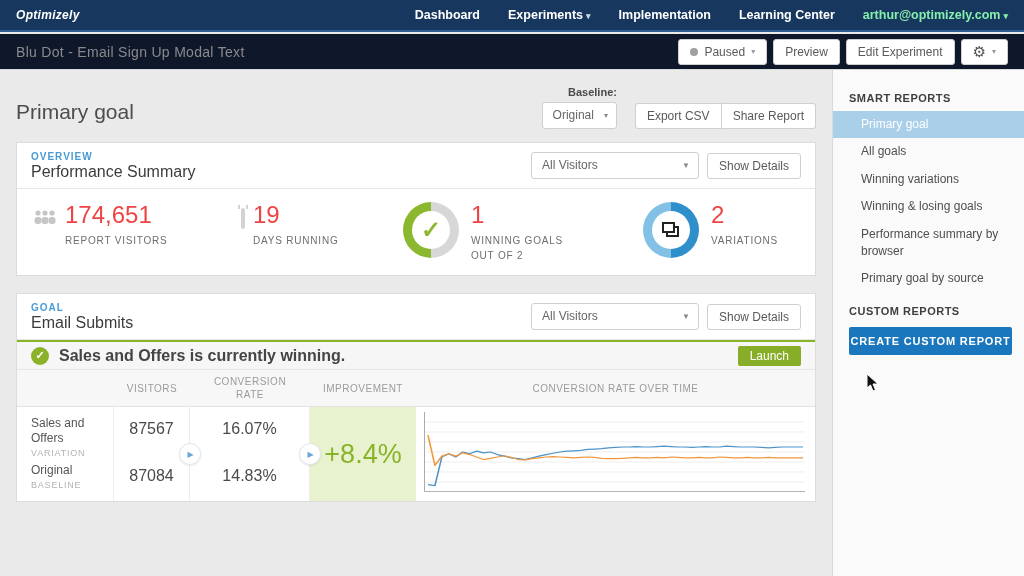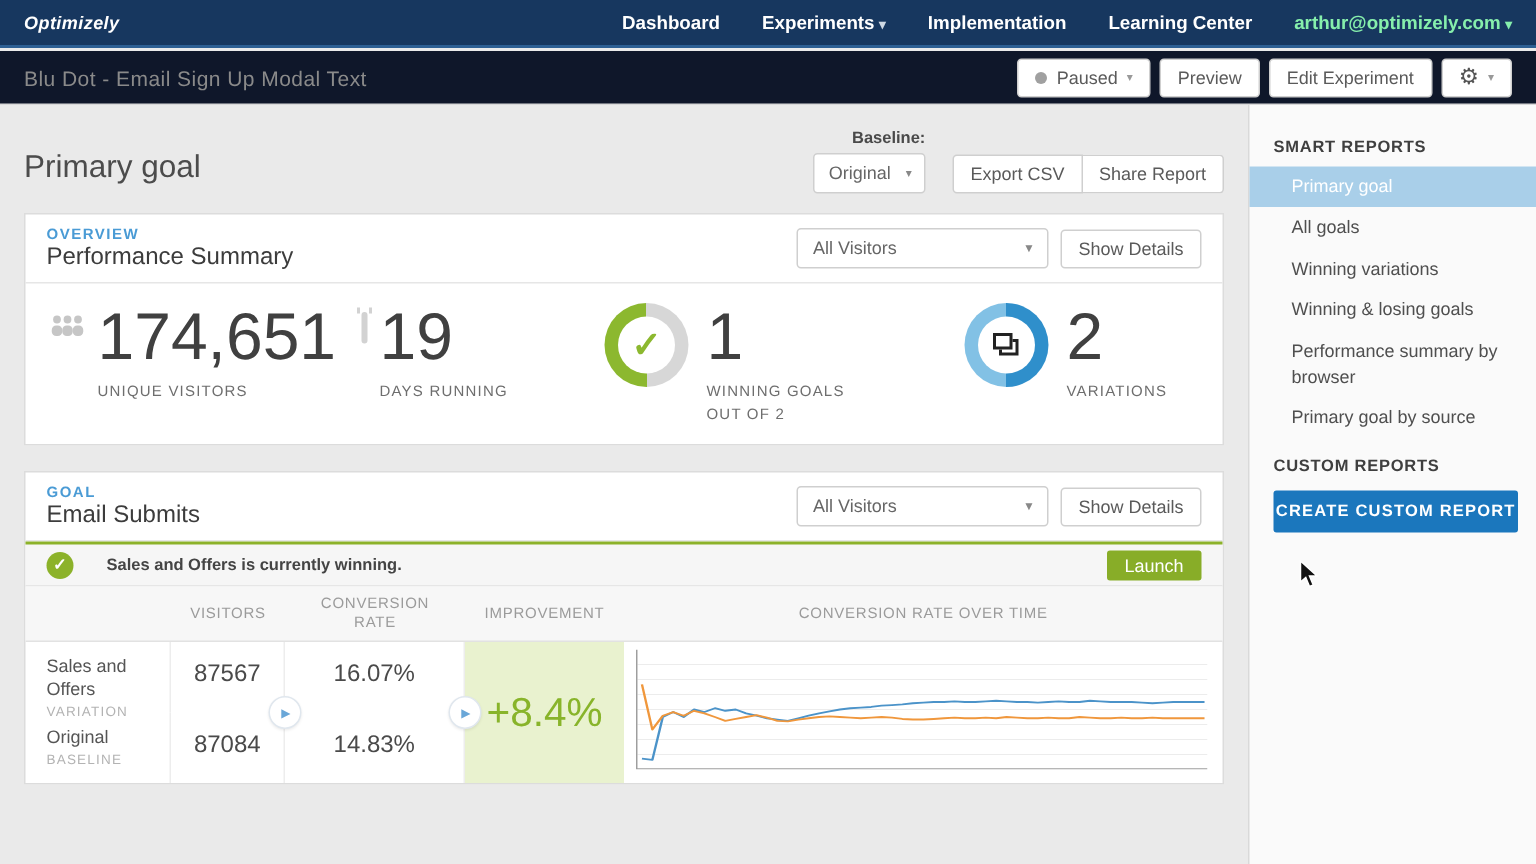--- a/index.html
+++ b/index.html
@@ -45,21 +45,21 @@
   .panel-head { display:flex; align-items:center; padding:7px 14px; border-bottom:1px solid #e6e6e6; min-height:46px; }
   .eyebrow { font-size:10px; font-weight:700; color:#4a9bd5; letter-spacing:1px; }
   .panel-title { font-size:16px; color:#3c3c3c; margin-top:1px; }
   .panel-head-right { margin-left:auto; display:flex; align-items:center; gap:8px; }
   .seg-select { width:168px; }
 
   
   .stats { display:flex; align-items:flex-start; padding:13px 16px 12px 16px; }
   .stat { display:flex; align-items:flex-start; }
   .stat-icon { margin-right:8px; margin-top:8px; }
-  .stat-val { font-size:44px; color:#404040; line-height:1.05; font-weight:400; }
+  .stat-val { font-size:24px; color:#ef4444; line-height:1.05; font-weight:400; }
   .stat-label { font-size:10px; color:#6e6e6e; letter-spacing:.8px; margin-top:6px; line-height:1.5; }
   .stat-1 { width:208px; }
   .stat-2 { width:162px; }
   .stat-3 { width:240px; }
   .donut { width:56px; height:56px; border-radius:50%; position:relative; margin-right:12px; flex:none; display:flex; align-items:center; justify-content:center; }
   .donut::after { content:""; position:absolute; inset:9px; background:#fff; border-radius:50%; }
   .donut-green { background:conic-gradient(#d7d7d7 0deg 180deg, #8cb82f 180deg 360deg); }
   .donut-blue  { background:conic-gradient(#2f8fcb 0deg 180deg, #82c1e5 180deg 360deg); }
   .donut .d-ico { position:relative; z-index:1; }
   .check-green { color:#8cb82f; font-size:24px; font-weight:700; }
@@ -67,21 +67,21 @@
   .win-icon span { position:absolute; width:13px; height:11px; border:2px solid #222; background:#fff; }
   .win-icon .w1 { left:0; top:0; }
   .win-icon .w2 { left:4px; top:4px; }
   .cal-icon { width:20px; height:19px; border:2px solid #d2d2d2; border-radius:2px; position:relative; }
   .cal-icon::before, .cal-icon::after { content:""; position:absolute; top:-5px; width:2px; height:4px; background:#d2d2d2; }
   .cal-icon::before { left:3px; } .cal-icon::after { right:3px; }
 
   
   .banner { border-top:2px solid #8cb22a; background:#f6f6f6; height:30px; display:flex; align-items:center; padding:0 14px; border-bottom:1px solid #e6e6e6; }
   .banner-check { width:18px; height:18px; border-radius:50%; background:#8cb22a; color:#fff; font-size:11px; font-weight:700; display:flex; align-items:center; justify-content:center; flex:none; }
-  .banner-msg { font-size:11px; font-weight:700; color:#444; margin-left:22px; }
+  .banner-msg { font-size:16px; font-weight:700; color:#444; margin-left:10px; }
   .launch-btn { margin-left:auto; background:#88ad28; color:#fff; font-size:12px; border:none; border-radius:2px; padding:3px 12px; cursor:pointer; }
 
   
   .rtable { position:relative; display:grid; grid-template-columns:97px 76px 120px 106px 1fr; grid-template-rows:37px 47px 47px; }
   .th { background:#f7f7f7; border-bottom:1px solid #e2e2e2; font-size:10px; color:#9b9b9b; letter-spacing:.5px; display:flex; align-items:center; justify-content:center; text-align:center; padding:2px 6px; line-height:1.3; }
   .name-cell { padding:9px 6px 0 14px; border-right:1px solid #ededed; }
   .var-name { font-size:12px; color:#555; line-height:1.25; }
   .var-tag { font-size:9px; color:#b3b3b3; letter-spacing:.8px; margin-top:2px; }
   .num-cell { border-right:1px solid #ededed; font-size:16px; color:#4a4a4a; display:flex; justify-content:center; padding-top:13px; }
   .imp-cell { grid-column:4; grid-row:2 / span 2; background:#e9f2cf; display:flex; align-items:center; justify-content:center; font-size:27px; color:#88b42a; }
@@ -185,21 +185,21 @@
                 <circle cx="12" cy="3" r="2.6"></circle>
                 <circle cx="19" cy="3" r="2.6"></circle>
                 <rect x="1.5" y="7" width="7" height="7" rx="3"></rect>
                 <rect x="8.5" y="7" width="7" height="7" rx="3"></rect>
                 <rect x="15.5" y="7" width="7" height="7" rx="3"></rect>
               </g>
             </svg>
         </span>
         <div>
           <div class="stat-val">174,651</div>
-          <div class="stat-label">UNIQUE VISITORS</div>
+          <div class="stat-label">REPORT VISITORS</div>
         </div>
       </div>
       <div class="stat stat-2">
         <span class="stat-icon"><span class="cal-icon"></span></span>
         <div>
           <div class="stat-val">19</div>
           <div class="stat-label">DAYS RUNNING</div>
         </div>
       </div>
       <div class="stat stat-3">

